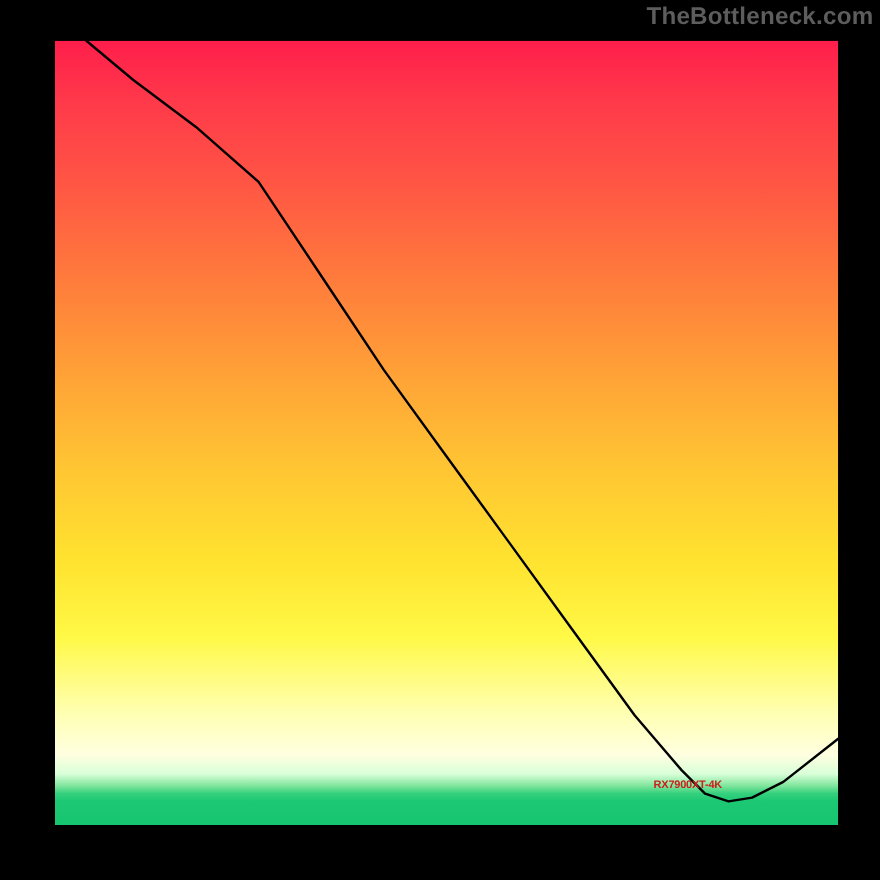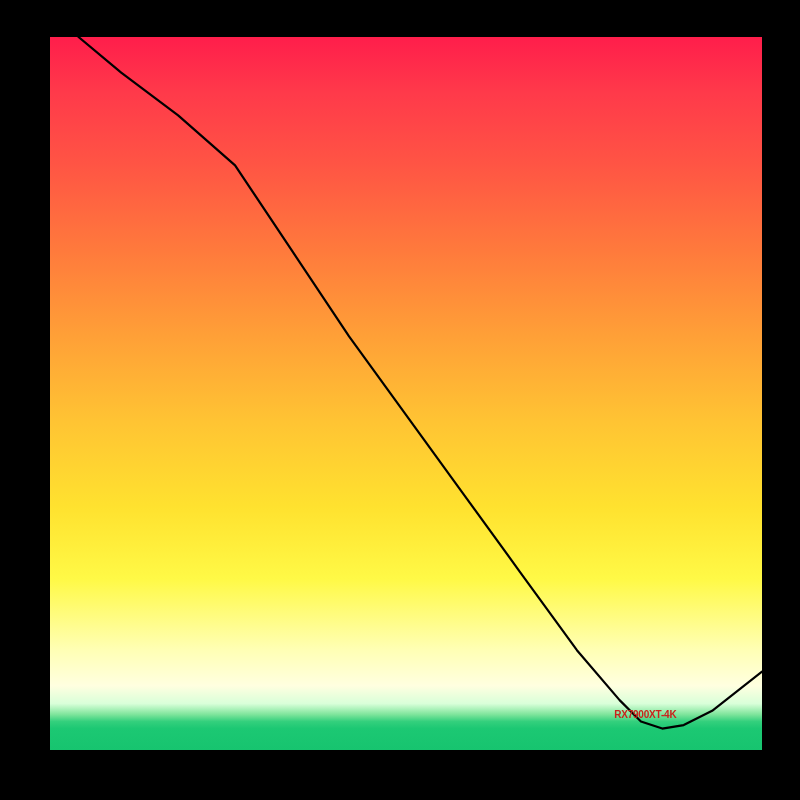--- a/index.html
+++ b/index.html
@@ -73,27 +73,27 @@
     height: 100%;
   }
   .annot {
     position: absolute;
     font-family: Arial, Helvetica, sans-serif;
     font-size: 10px;
     font-weight: 700;
     color: #c9221c;
     letter-spacing: -0.2px;
     white-space: nowrap;
-    margin-left: 20px;
   }
 </style>
 </head>
 <body>
 
 <div class="frame">
+  <div class="watermark">TheBottleneck.com</div>
 
   <div class="plot-outer">
     <div class="plot-inner">
       <div class="gradient"></div>
 
       <svg class="curve" viewBox="0 0 714 715" preserveAspectRatio="none">
 
         <path id="curve-path" fill="none" stroke="#000" stroke-width="2.2" stroke-linejoin="round" stroke-linecap="round" d="M28.6 0.0 L71.4 35.8 L128.5 78.6 L185.6 128.7 L242.8 214.5 L299.9 300.3 L357.0 379.0 L414.1 457.6 L471.2 536.3 L528.4 614.9 L571.2 665.0 L592.6 686.4 L614.0 693.5 L635.5 690.0 L664.0 675.7 L714.0 636.4"></path>
       </svg>
 

